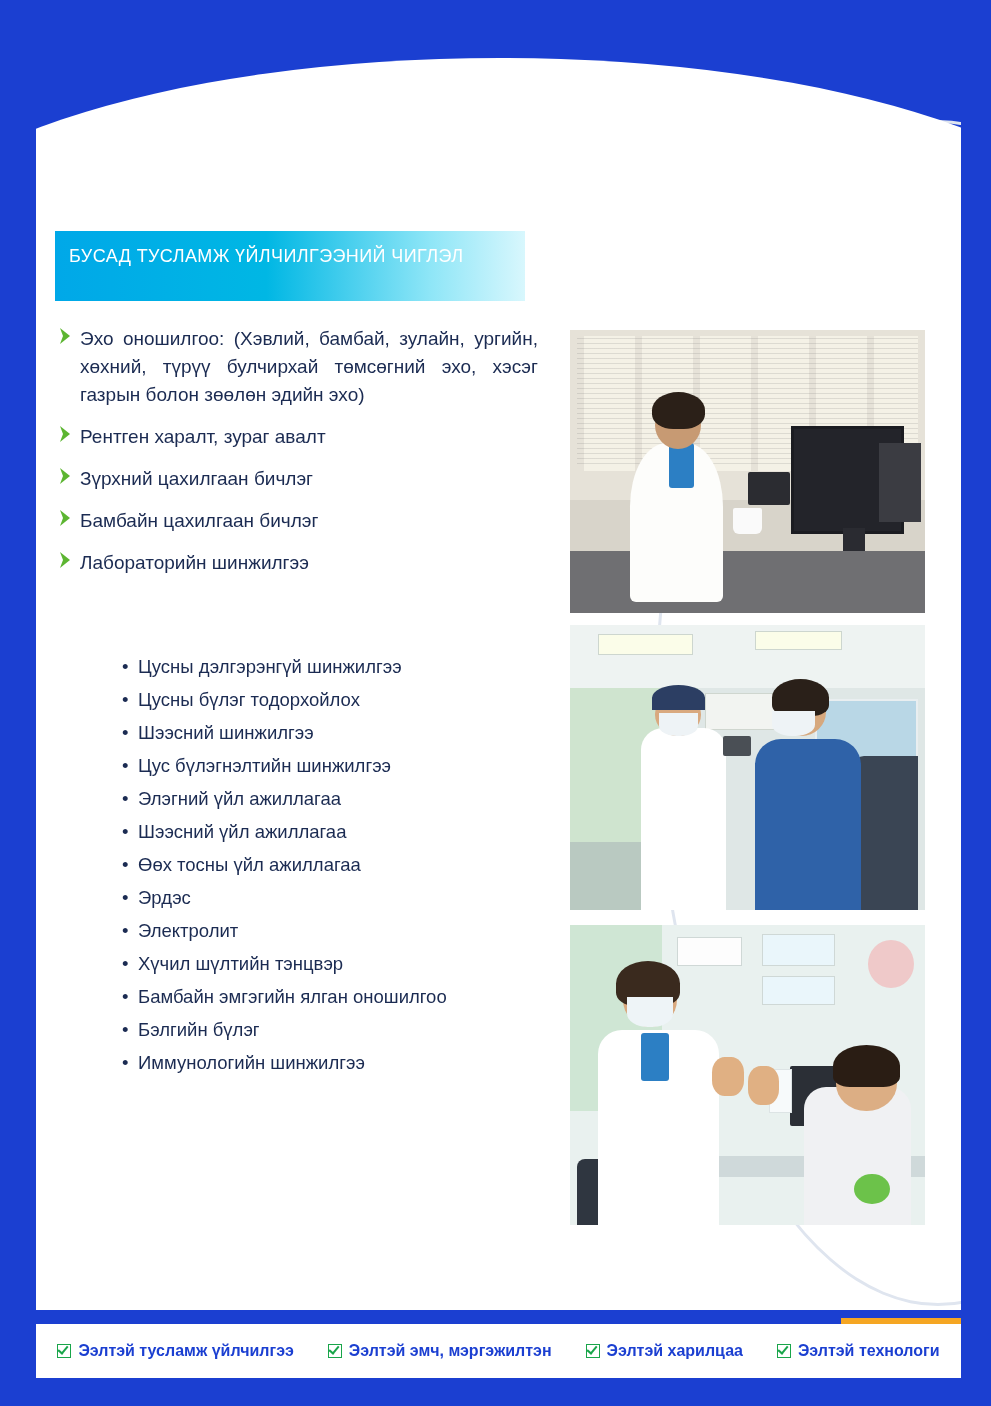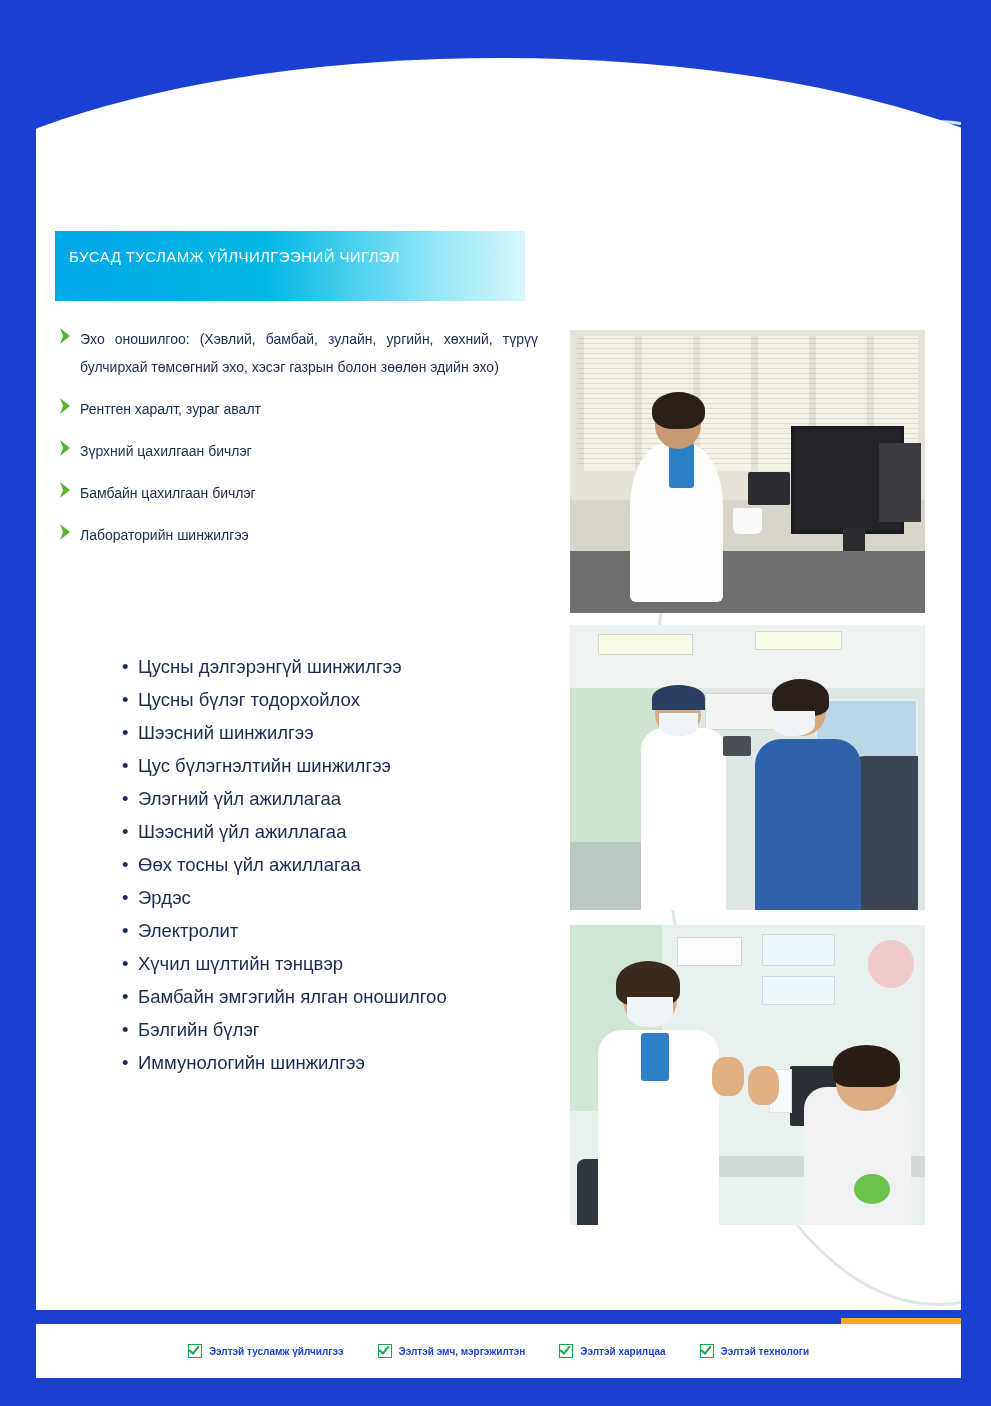--- a/index.html
+++ b/index.html
@@ -116,21 +116,21 @@
   }
 
   .section-title {
     position: absolute;
     left: 55px;
     top: 231px;
     width: 470px;
     height: 70px;
     background: linear-gradient(to right, #00a8e8 0%, #00b7e4 45%, #8fe6f7 80%, #d8f7fd 100%);
     color: #ffffff;
-    font-size: 15px;
+    font-size: 18px;
     line-height: 27px;
     letter-spacing: 0.4px;
     padding: 12px 0 0 14px;
     box-sizing: border-box;
   }
 
   .bullets {
     position: absolute;
     left: 58px;
     top: 325px;
@@ -141,21 +141,21 @@
     align-items: flex-start;
     margin-bottom: 14px;
   }
   .chev {
     flex: 0 0 auto;
     width: 22px;
     padding-top: 2px;
   }
   .chev svg { display: block; }
   .bullet-text {
-    font-size: 14px;
+    font-size: 19px;
     line-height: 28px;
     color: #1b2b52;
     text-align: justify;
     flex: 1 1 auto;
   }
   .bullet-text.single { text-align: left; }
 
   .sublist {
     position: absolute;
     left: 122px;
@@ -259,21 +259,21 @@
     display: flex;
     align-items: center;
     justify-content: center;
     gap: 34px;
     z-index: 6;
   }
   .footer-item {
     display: flex;
     align-items: center;
     gap: 7px;
-    font-size: 10px;
+    font-size: 16px;
     font-weight: bold;
     color: #1b3fd1;
     white-space: nowrap;
   }
   .check-box {
     width: 12px; height: 12px;
     border: 1.5px solid #19a54a;
     position: relative;
     flex: 0 0 auto;
   }

